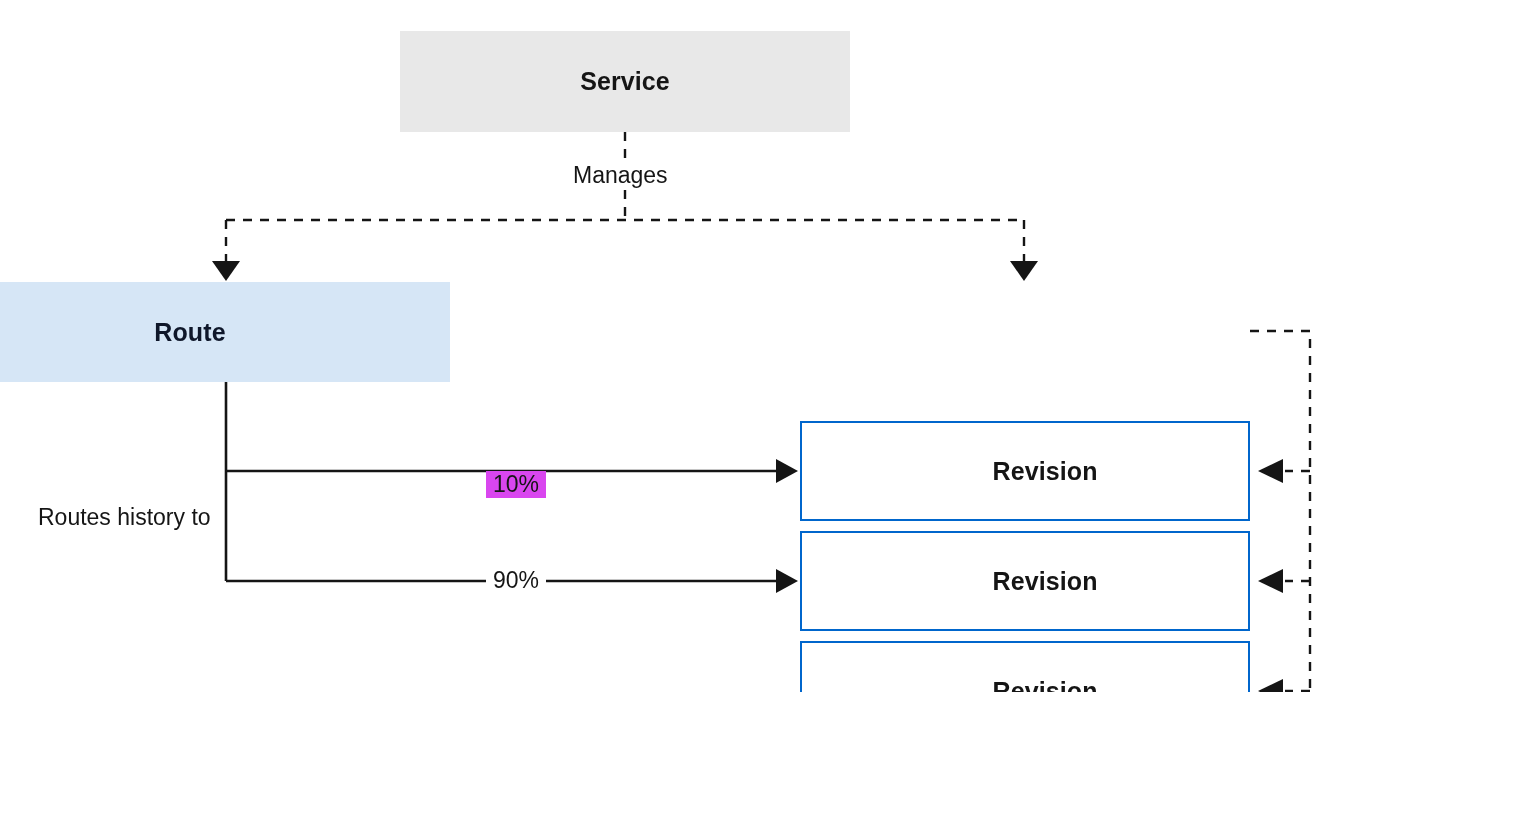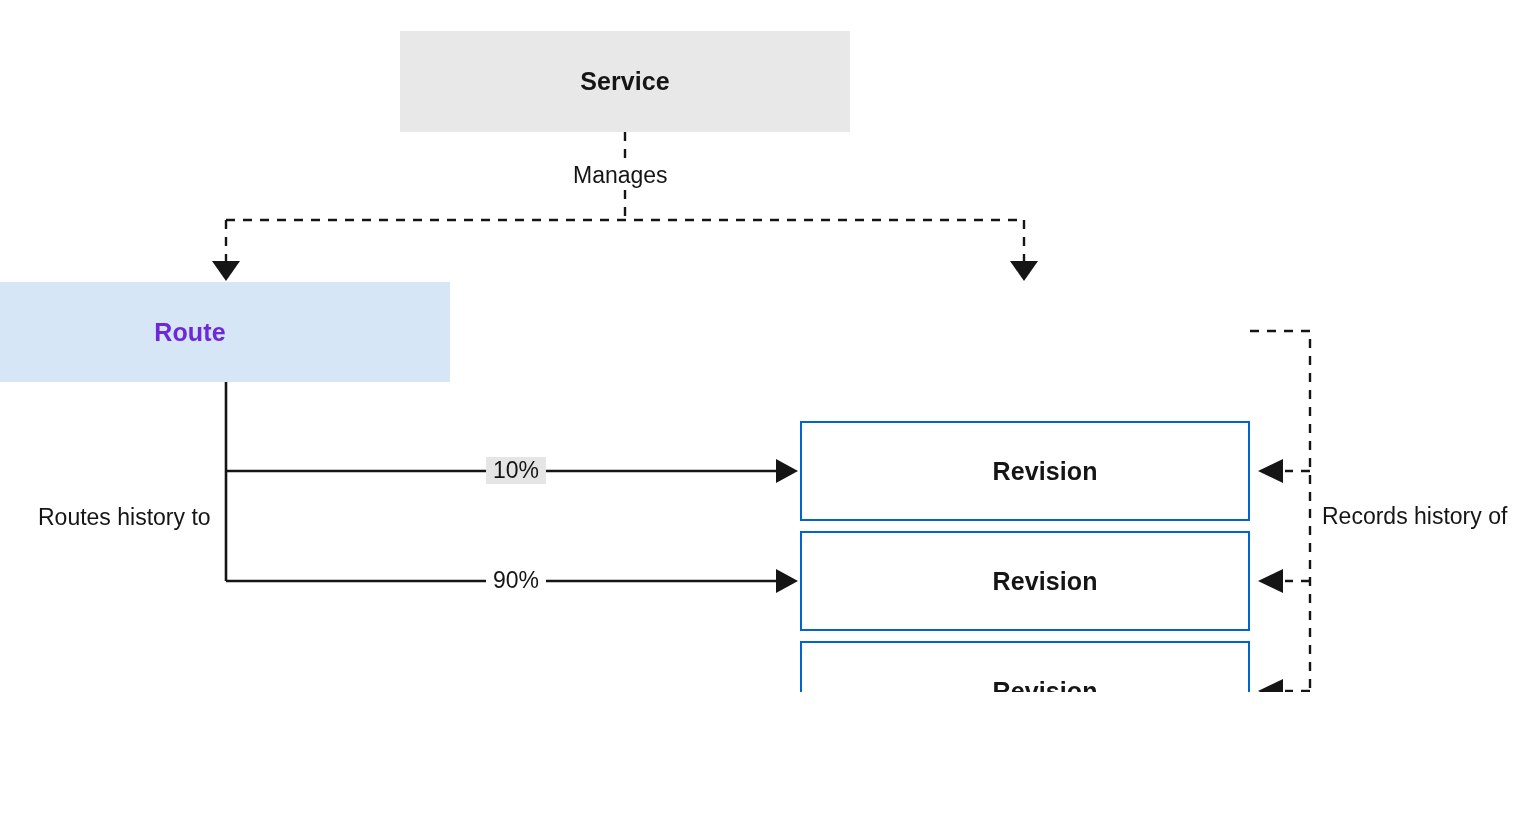--- a/index.html
+++ b/index.html
@@ -48,21 +48,21 @@
   }
   .box-service .node-label { color: #151515; }
 
   .box-route {
     left: -70px;
     top: 282px;
     width: 520px;
     height: 100px;
     background: #d6e6f6;
   }
-  .box-route .node-label { color: #6d28d9; }
+  .box-route .node-label { color: #0f172a; }
 
   .box-configuration {
     left: 800px;
     top: 282px;
     width: 450px;
     height: 100px;
     background: #0066cc;
   }
   .box-configuration .node-label { color: #ffffff; font-weight: normal; }
 
@@ -82,21 +82,21 @@
   .edge-label {
     position: absolute;
     font-size: 23px;
     color: #151515;
     white-space: nowrap;
     font-weight: normal;
   }
   .lbl-manages   { left: 573px; top: 162px; text-align: center; }
   .lbl-routes    { left: 38px;  top: 504px; }
   .lbl-records   { left: 1322px; top: 503px; }
-  .lbl-pct-10    { left: 486px; top: 457px; background: #e5e5e5; padding: 0 7px; }
+  .lbl-pct-10    { left: 486px; top: 471px; background: #d946ef; padding: 0 7px; }
   .lbl-pct-90    { left: 486px; top: 567px; background: #ffffff; padding: 0 7px; text-align: right; }
 
   .watermark {
     position: absolute;
     left: 1343px;
     top: 768px;
     font-size: 19px;
     color: #ededed;
     letter-spacing: 0.4px;
     white-space: nowrap;
@@ -174,21 +174,20 @@
   </div>
 
   <div class="node-box box-revision rev-3">
     <span class="node-label">Revision</span>
   </div>
 
   <div class="edge-label lbl-manages">Manages</div>
 
   <div class="edge-label lbl-routes">Routes history to</div>
 
-  <div class="edge-label lbl-records">Records history of</div>
 
   <div class="edge-label lbl-pct-10">10%</div>
 
   <div class="edge-label lbl-pct-90">90%</div>
 
   <div class="watermark">187_OpenShift_l221</div>
 
 </div>
 
 </body></html>

